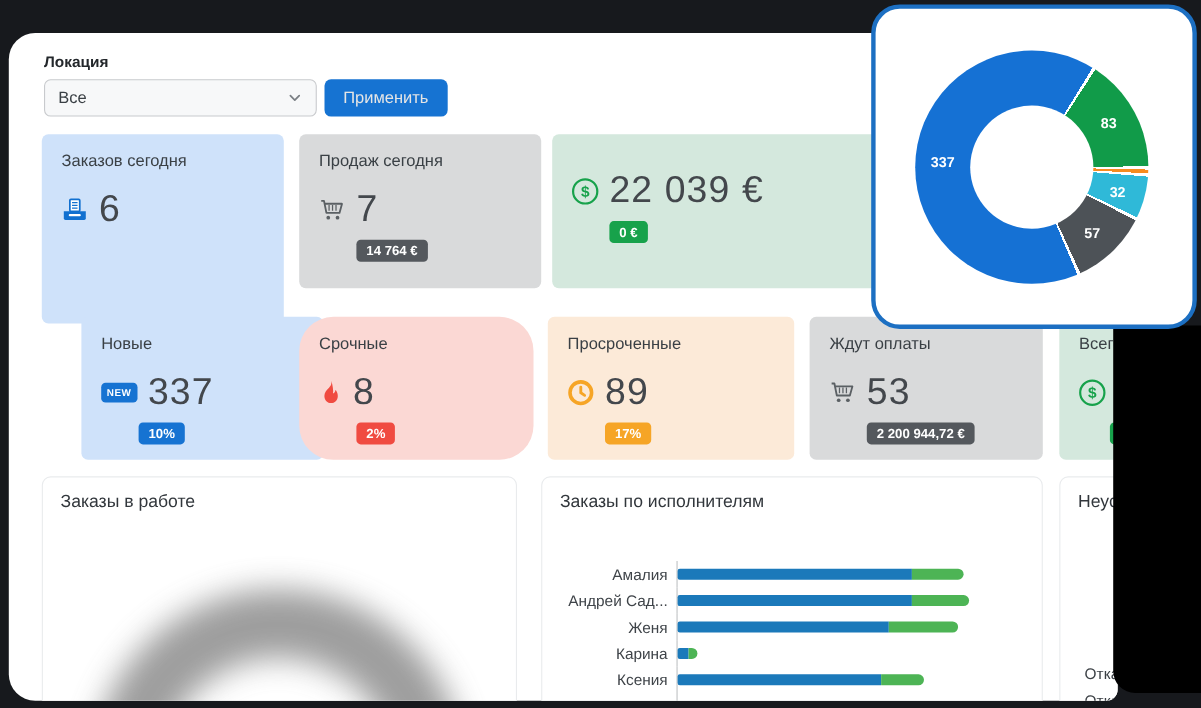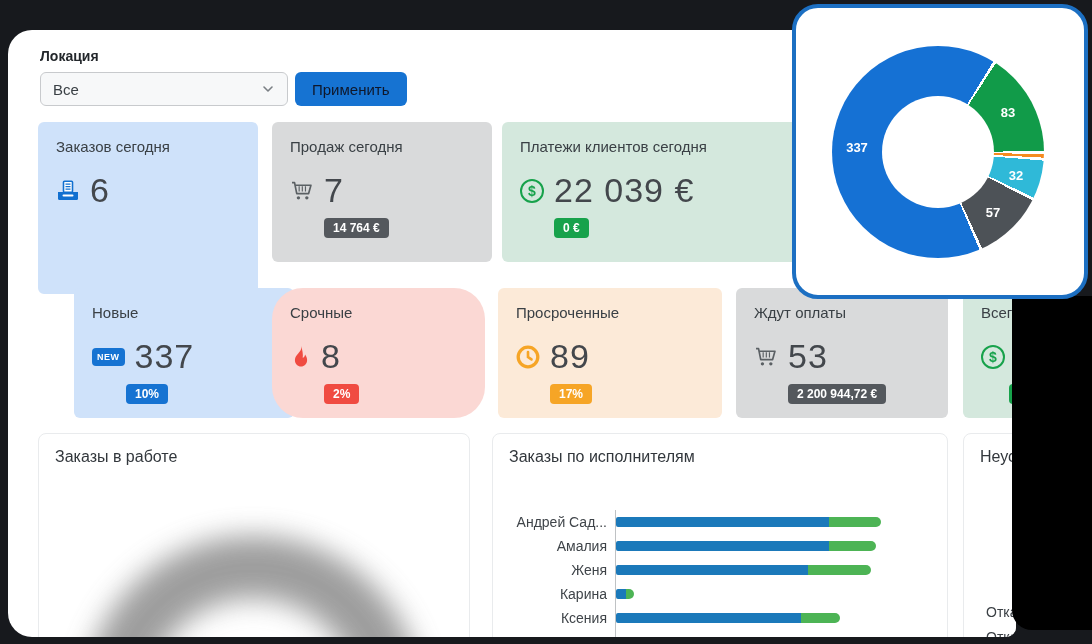--- a/index.html
+++ b/index.html
@@ -10,21 +10,21 @@
   
   .main-card { position:absolute; left:8px; top:30px; width:1008px; height:607px;
     background:#ffffff; border-radius:24px 12px 10px 24px; overflow:hidden; z-index:1; }
 
   
   .filter-label { position:absolute; left:32px; top:18px; font-size:14px; font-weight:700; color:#23272b; }
   .select { position:absolute; left:32px; top:42px; width:248px; height:34px; background:#f7f8f9;
     border:1px solid #c8cacd; border-radius:6px; display:flex; align-items:center; justify-content:space-between;
     padding:0 12px; font-size:15px; color:#3a4045; cursor:pointer;gap:40px; }
   .apply-btn { position:absolute; left:287px; top:42px; height:34px; padding:0 17px; background:#1673d2;
-    border:none; border-radius:6px; color:#0f172a; font-size:15px; font-family:inherit; cursor:pointer; }
+    border:none; border-radius:6px; color:#e5e5e5; font-size:15px; font-family:inherit; cursor:pointer; }
 
   
   .tile { position:absolute; border-radius:6px; padding:16px 18px; }
   .tile .t-title { font-size:15px; color:#3a4045; }
   .tile .t-row { display:flex; align-items:center; gap:10px; margin-top:16px; }
   .tile .t-value { font-size:34px; font-weight:300; color:#43474c; letter-spacing:1px; }
   .badge { display:inline-block; margin-top:8px; margin-left:34px; padding:3px 9px; border-radius:4px;
     color:#fff; font-size:12px; font-weight:700; }
   .v-blue { background:#cfe2fa; } .v-gray { background:#d9dadb; } .v-green { background:#d4e8dd; }
   .v-red { background:#fbd8d4;border-radius:31px; } .v-orange { background:#fcead8; }
@@ -123,21 +123,20 @@
             <circle cx="7.6" cy="17" r="1.6" fill="#5b6064"></circle>
               <circle cx="15.6" cy="17" r="1.6" fill="#5b6064"></circle>
           </svg>
         </span>
         <span class="t-value">7</span>
       </div>
       <span class="badge b-dark">14 764 €</span>
     </div>
 
     <div class="tile v-green r1c3">
-      <div class="t-title">Платежи клиентов сегодня</div>
       <div class="t-row">
         <span class="dollar-icon">$</span>
         <span class="t-value">22 039 €</span>
       </div>
       <span class="badge b-green">0 €</span>
     </div>
 
     <div class="tile v-blue r2c1">
       <div class="t-title">Новые</div>
       <div class="t-row">
@@ -201,31 +200,31 @@
 
     <div class="panel panel1">
       <div class="p-title">Заказы в работе</div>
       <div class="blur-ring"></div>
     </div>
 
     <div class="panel panel2">
       <div class="p-title">Заказы по исполнителям</div>
       <div class="bars-wrap" id="bars-rows">
           <div class="bar-row">
+            <span class="bar-label">Амалия</span>
+            <div class="bar-track">
+              <div class="seg-a" style="width: 213.2px; background: rgb(27, 121, 186);"></div>
+              <div class="seg-b" style="width: 46.8px; background: rgb(77, 180, 85);"></div>
+            </div>
+          </div>
+          <div class="bar-row">
             <span class="bar-label">Андрей Сад...</span>
             <div class="bar-track">
               <div class="seg-a" style="width: 213.2px; background: rgb(27, 121, 186);"></div>
               <div class="seg-b" style="width: 52px; background: rgb(77, 180, 85);"></div>
-            </div>
-          </div>
-          <div class="bar-row">
-            <span class="bar-label">Амалия</span>
-            <div class="bar-track">
-              <div class="seg-a" style="width: 213.2px; background: rgb(27, 121, 186);"></div>
-              <div class="seg-b" style="width: 46.8px; background: rgb(77, 180, 85);"></div>
             </div>
           </div>
           <div class="bar-row">
             <span class="bar-label">Женя</span>
             <div class="bar-track">
               <div class="seg-a" style="width: 192.4px; background: rgb(27, 121, 186);"></div>
               <div class="seg-b" style="width: 62.4px; background: rgb(77, 180, 85);"></div>
             </div>
           </div>
           <div class="bar-row">

